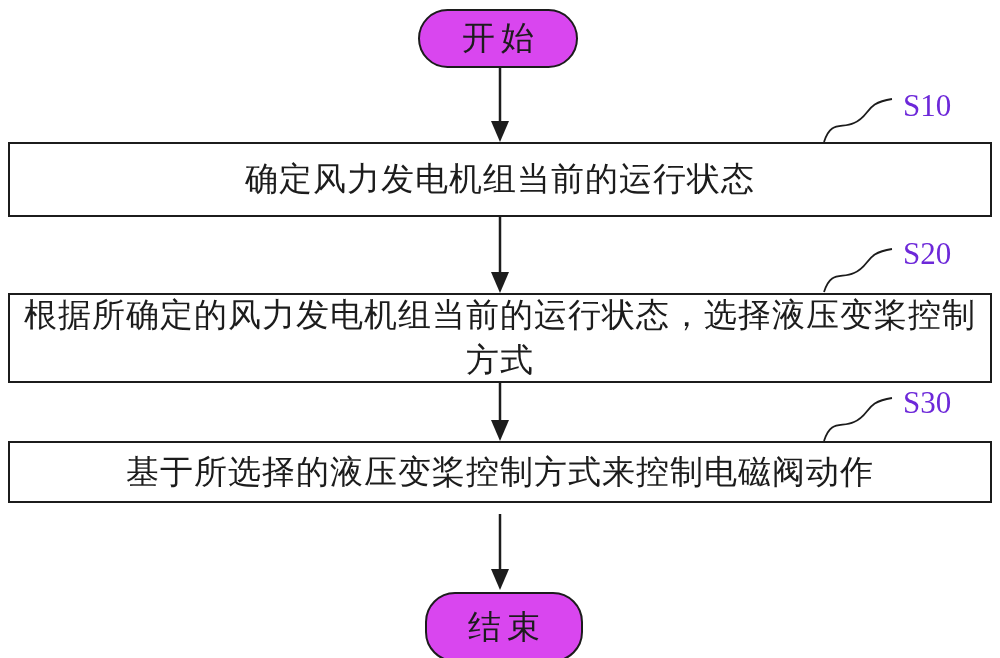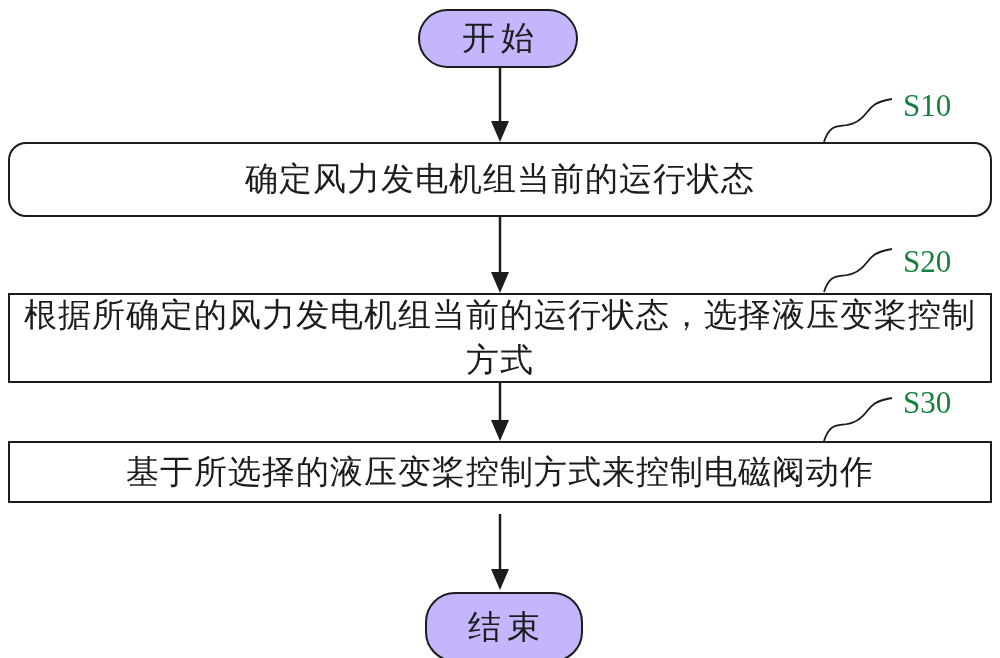--- a/index.html
+++ b/index.html
@@ -21,21 +21,21 @@
     left: 0;
     top: 0;
     width: 1000px;
     height: 658px;
   }
   .terminal {
     position: absolute;
     box-sizing: border-box;
     border: 2px solid #1c1c1c;
     border-radius: 30px;
-    background: #c4b5fd;
+    background: #d946ef;
     display: flex;
     align-items: center;
     justify-content: center;
     font-size: 33px;
     letter-spacing: 6px;
   }
   .terminal span { padding-left: 6px; }
   .process {
     position: absolute;
     left: 8px;
@@ -47,29 +47,29 @@
     align-items: center;
     justify-content: center;
     font-size: 33px;
     letter-spacing: 1px;
     text-align: center;
   }
   .step-label {
     position: absolute;
     font-size: 31px;
     font-family: "Liberation Serif", "DejaVu Serif", serif;
-    color: #15803d;
+    color: #6d28d9;
   }
   #start-node { left: 418px; top: 9px;   width: 160px; height: 59px; }
   #end-node   { left: 425px; top: 592px; width: 158px; height: 70px; }
-  #step-box-1 { top: 142px; height: 75px; border-radius: 18px; }
+  #step-box-1 { top: 142px; height: 75px; }
   #step-box-2 { top: 293px; height: 90px; }
   #step-box-3 { top: 441px; height: 62px; }
   #step-label-1 { left: 903px; top: 88px;  }
-  #step-label-2 { left: 903px; top: 244px; }
+  #step-label-2 { left: 903px; top: 236px; }
   #step-label-3 { left: 903px; top: 385px; font-family: Liberation Serif, serif; }
 </style>
 </head>
 <body>
 
 <div class="canvas">
 
   <svg class="connectors" viewBox="0 0 1000 658" xmlns="http://www.w3.org/2000/svg">
 
     <g>

